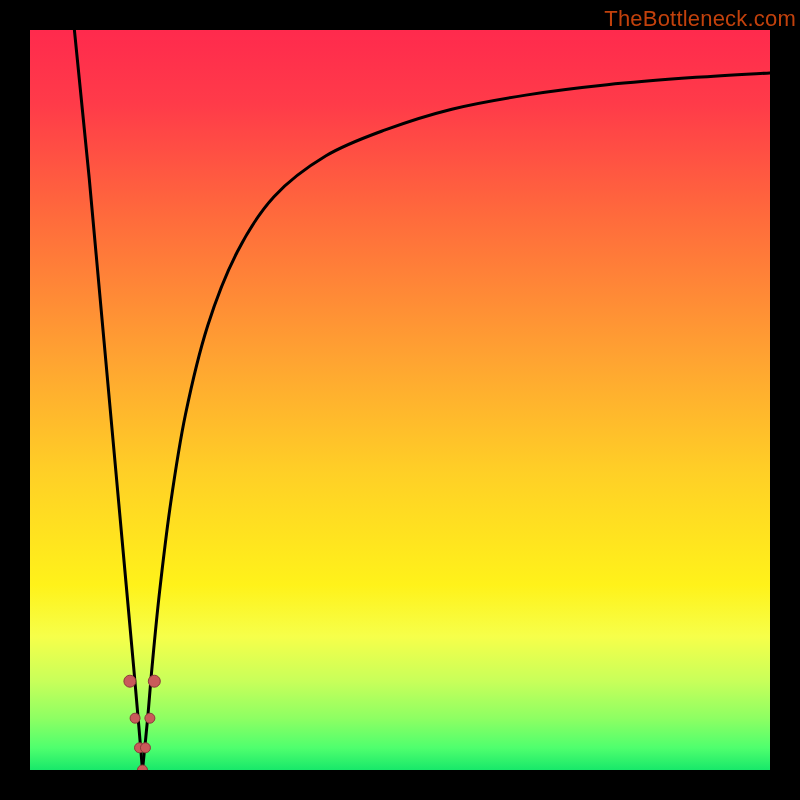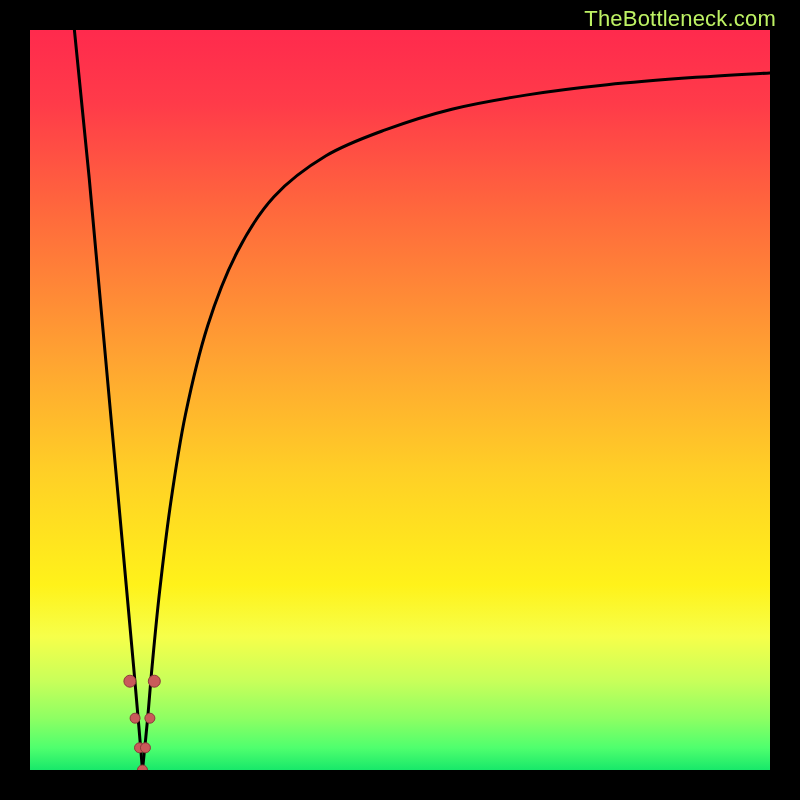--- a/index.html
+++ b/index.html
@@ -29,22 +29,22 @@
     position: absolute;
     inset: 0;
   }
   .curve-svg {
     position: absolute;
     inset: 0;
   }
   .watermark {
     position: absolute;
     top: 6px;
-    right: 24px;
-    color: #bef264;
+    right: 4px;
+    color: #c2410c;
     font-size: 22px;
     font-weight: 400;
     letter-spacing: 0.2px;
     user-select: none;
   }
 </style>
 </head>
 <body>
 
 <div class="frame">

